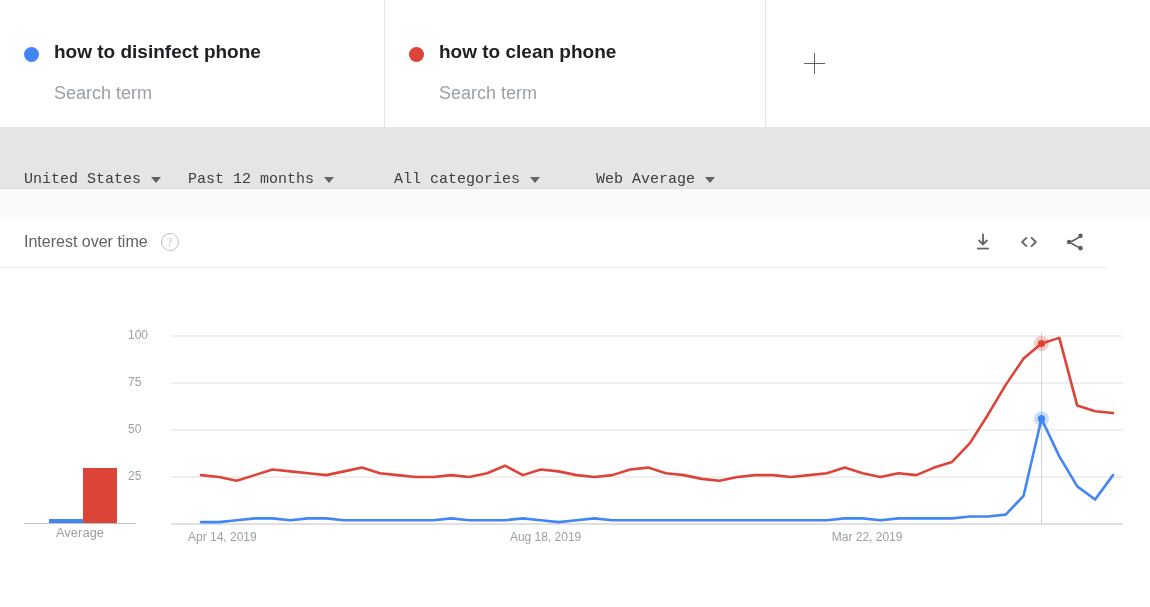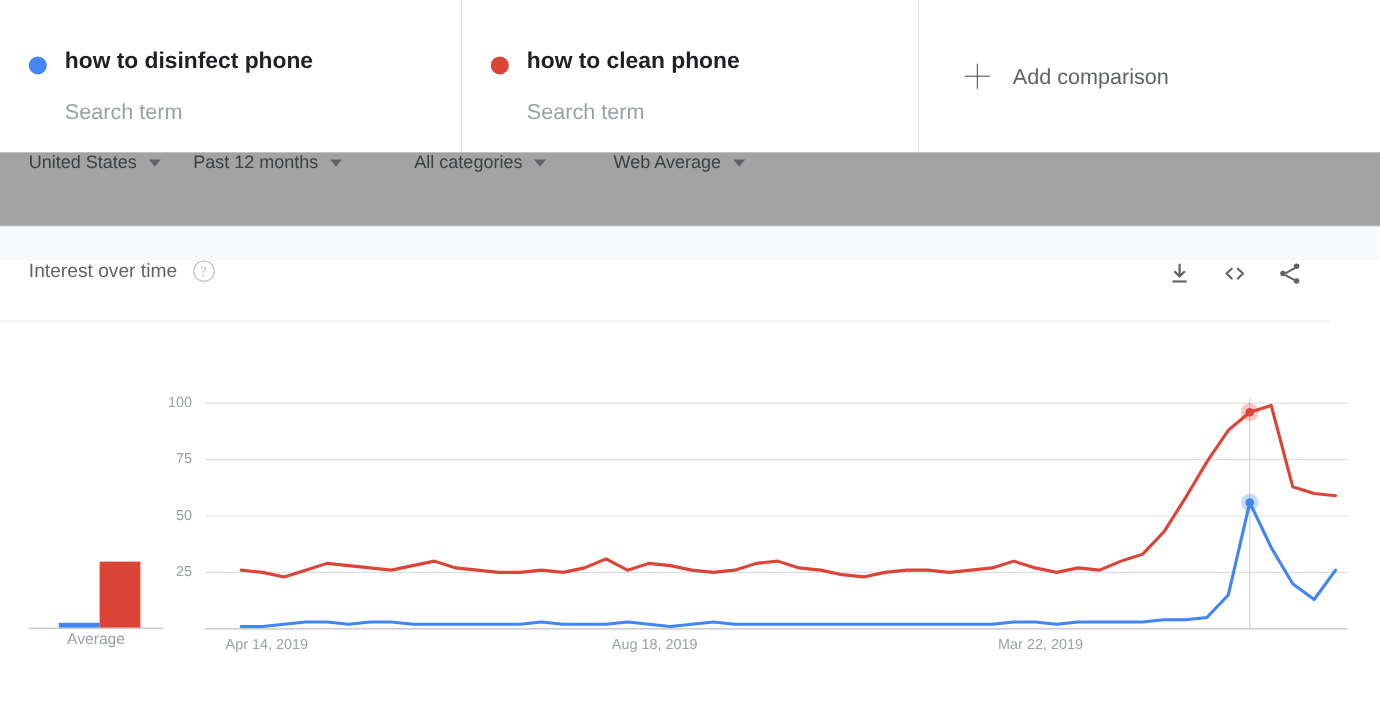--- a/index.html
+++ b/index.html
@@ -54,24 +54,25 @@
   .plus-icon:before,.plus-icon:after{
     content:"";position:absolute;background:#5f6368;
   }
   .plus-icon:before{left:0;top:10px;width:21px;height:1.6px;}
   .plus-icon:after{top:0;left:9.7px;height:21px;width:1.6px;}
   .add-label{font-size:18px;color:#5f6368;line-height:22px;}
 
   
   .filter-bar{
     position:absolute;left:0;top:127px;width:1150px;height:62px;
-    display:flex;align-items:flex-start;
-    background:#a3a3a3;
+    display:flex;align-items:flex-end;
+    background:#e5e5e5;
     border-bottom:1px solid #dadce0;
     box-sizing:border-box;
+    font-family:Liberation Mono, monospace;
   }
   .filter{
     display:flex;align-items:center;
     color:#3c4043;font-size:15px;
     cursor:pointer;white-space:nowrap;
   }
   .filter .caret{
     width:0;height:0;margin-left:10px;
     border-left:5px solid transparent;
     border-right:5px solid transparent;
@@ -87,21 +88,21 @@
     position:absolute;left:0;top:189px;width:1150px;height:28px;
     background:#f8f9fa;
   }
 
   
   .section-head{
     position:absolute;left:0;top:217px;width:1108px;height:51px;
     background:#fff;
     border-bottom:1px solid #e8eaed;
     box-sizing:border-box;
-    display:flex;align-items:flex-start;
+    display:flex;align-items:center;
   }
   .section-title{
     margin-left:24px;font-size:16px;color:#5f6368;line-height:20px;
   }
   .help-icon{
     margin-left:13px;width:18px;height:18px;border-radius:50%;
     border:1.4px solid #bdc1c6;color:#bdc1c6;
     font-size:12px;line-height:16px;text-align:center;
     cursor:pointer;box-sizing:border-box;
     font-family:"Liberation Serif",serif;
@@ -134,21 +135,21 @@
   }
 
   
   .plot{
     position:absolute;left:160px;top:0;width:990px;height:339px;
   }
   .plot svg{display:block;}
 
   .ytick{
     position:absolute;font-size:12px;color:#9aa0a6;
-    text-align:right;width:32px;
+    width:32px;
   }
   .xtick{
     position:absolute;font-size:12px;color:#9aa0a6;white-space:nowrap;margin-left:25px;
   }
 </style>
 </head>
 <body>
 
 <div class="app">
 
@@ -162,21 +163,20 @@
     </div>
     <div class="term-card c1">
       <span class="dot" id="dot1" style="background: rgb(219, 68, 55);"></span>
       <span class="term-text">
         <span class="term-title">how to clean phone</span>
         <span class="term-sub">Search term</span>
       </span>
     </div>
     <div class="add-comparison">
       <span class="plus-icon"></span>
-      <span class="add-label">Add comparison</span>
     </div>
   </div>
 
   <div class="filter-bar">
     <div class="filter f0">
       <span>United States</span>
       <span class="caret"></span>
     </div>
     <div class="filter f1">
       <span>Past 12 months</span>

